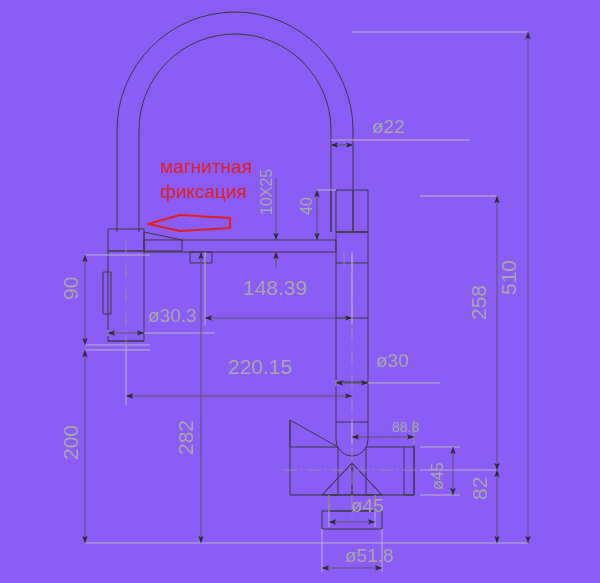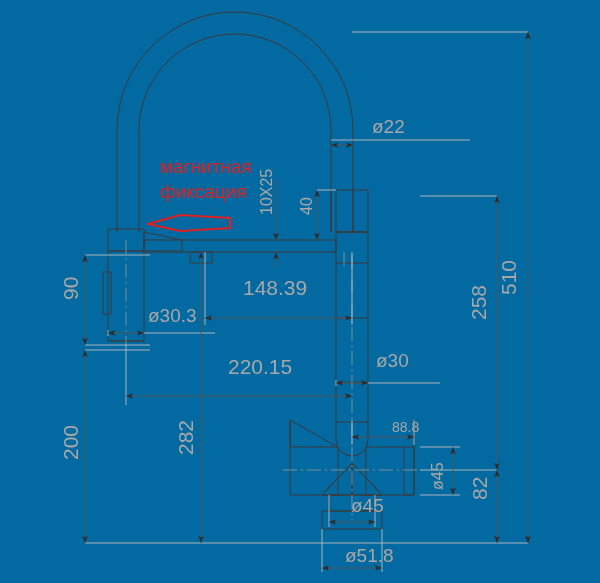--- a/index.html
+++ b/index.html
@@ -1,18 +1,18 @@
 <!DOCTYPE html>
 <html><head>
 <meta charset="utf-8">
 <style>
   html,body{margin:0;padding:0;background:#ffffff;}
   body{width:600px;height:583px;overflow:hidden;
        font-family:"Liberation Sans","DejaVu Sans",sans-serif;}
-  #stage{position:relative;width:600px;height:583px;background:#0369a1;}
+  #stage{position:relative;width:600px;height:583px;background:#8b5cf6;}
   #stage svg{position:absolute;left:0;top:0;}
 </style>
 </head>
 <body>
 
 <div id="stage">
 
   <svg width="600" height="583" viewBox="0 0 600 583">
 
     <defs>

